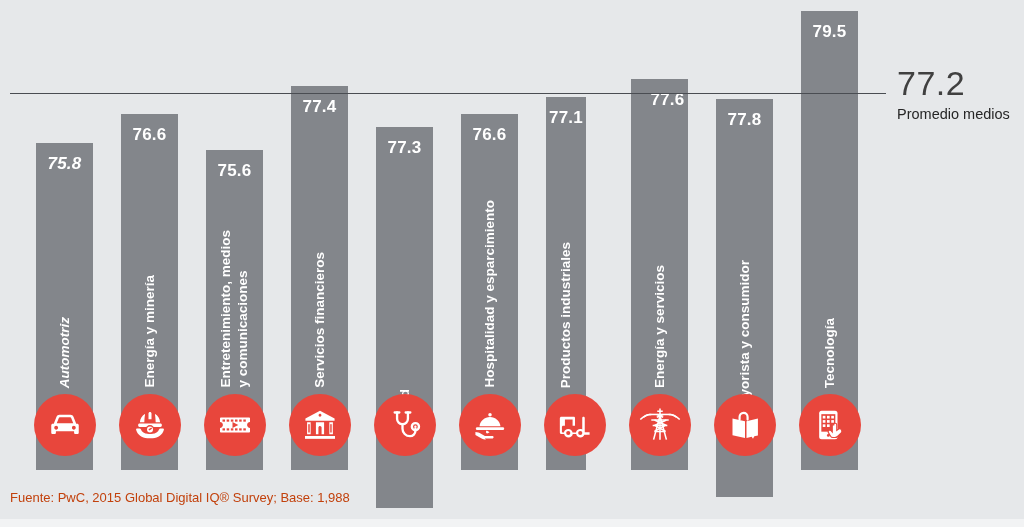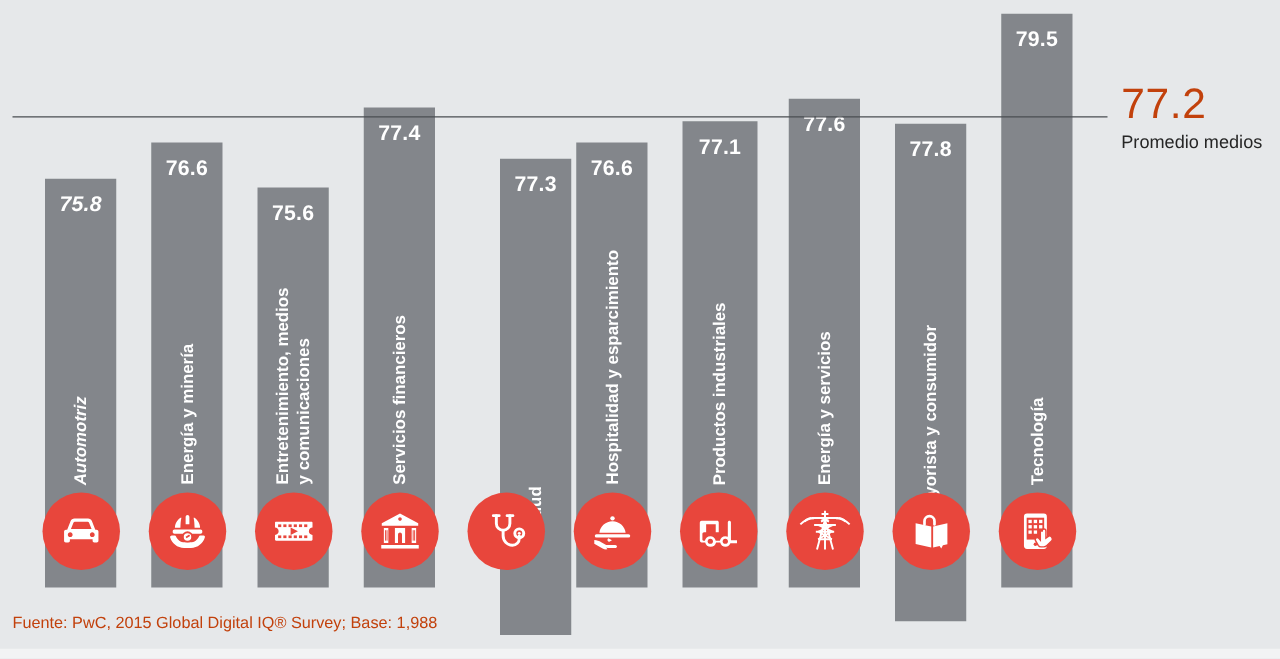--- a/index.html
+++ b/index.html
@@ -84,21 +84,21 @@
     position: absolute;
     height: 0;
     border-top: 1.6px solid #4a4d52;
   }
 
   .avg-annotation {
     position: absolute;
     text-align: left;
   }
   .avg-value {
-    color: #c2410c;
+    color: #404040;
     font-size: 34px;
     font-weight: normal;
     line-height: 1;
     letter-spacing: 0.5px;
   }
   .avg-caption {
     color: #262626;
     font-size: 14.5px;
     line-height: 1.2;
     margin-top: 6px;
@@ -166,44 +166,44 @@
 y comunicaciones</div>
         </div>
       </div>
       <div class="bar-group" style="left: 291px; width: 57px; height: 470px;">
         <div class="bar" style="top: 85.8696px; height: 384.13px;"></div>
         <div class="bar-value" style="top: 97.8696px;">77.4</div>
         <div class="bar-label-wrap" style="top: 119.87px; height: 268.13px;">
           <div class="bar-label">Servicios financieros</div>
         </div>
       </div>
-      <div class="bar-group" style="left: 376px; width: 57px; height: 432px; margin-left: 24px;">
+      <div class="bar-group" style="left: 376px; width: 57px; height: 432px;">
         <div class="bar" style="top: 89.4348px; height: 380.565px;"></div>
         <div class="bar-value" style="top: 101.435px;">77.3</div>
         <div class="bar-label-wrap" style="top: 123.435px; height: 264.565px;">
           <div class="bar-label">Salud</div>
         </div>
       </div>
       <div class="bar-group" style="left: 461px; width: 57px; height: 470px;">
         <div class="bar" style="top: 114.391px; height: 355.609px;"></div>
         <div class="bar-value" style="top: 126.391px;">76.6</div>
         <div class="bar-label-wrap" style="top: 148.391px; height: 239.609px;">
           <div class="bar-label">Hospitalidad y esparcimiento</div>
         </div>
       </div>
-      <div class="bar-group" style="left: 546px; width: 60px; height: 470px;">
+      <div class="bar-group" style="left: 546px; width: 40px; height: 470px;">
         <div class="bar" style="top: 96.5652px; height: 373.435px;"></div>
         <div class="bar-value" style="top: 108.565px;">77.1</div>
         <div class="bar-label-wrap" style="top: 130.565px; height: 257.435px;">
           <div class="bar-label">Productos industriales</div>
         </div>
       </div>
       <div class="bar-group" style="left: 631px; width: 57px; height: 470px;">
         <div class="bar" style="top: 78.7391px; height: 391.261px;"></div>
-        <div class="bar-value" style="top: 90.7391px;">77.6</div>
+        <div class="bar-value" style="top: 90.7391px; padding-left: 8px;">77.6</div>
         <div class="bar-label-wrap" style="top: 112.739px; height: 275.261px;">
           <div class="bar-label">Energía y servicios</div>
         </div>
       </div>
       <div class="bar-group" style="left: 716px; width: 57px; height: 443px;">
         <div class="bar" style="top: 71.6087px; height: 398.391px;"></div>
         <div class="bar-value" style="top: 83.6087px;">77.8</div>
         <div class="bar-label-wrap" style="top: 105.609px; height: 282.391px;">
           <div class="bar-label">Mayorista y consumidor</div>
         </div>

